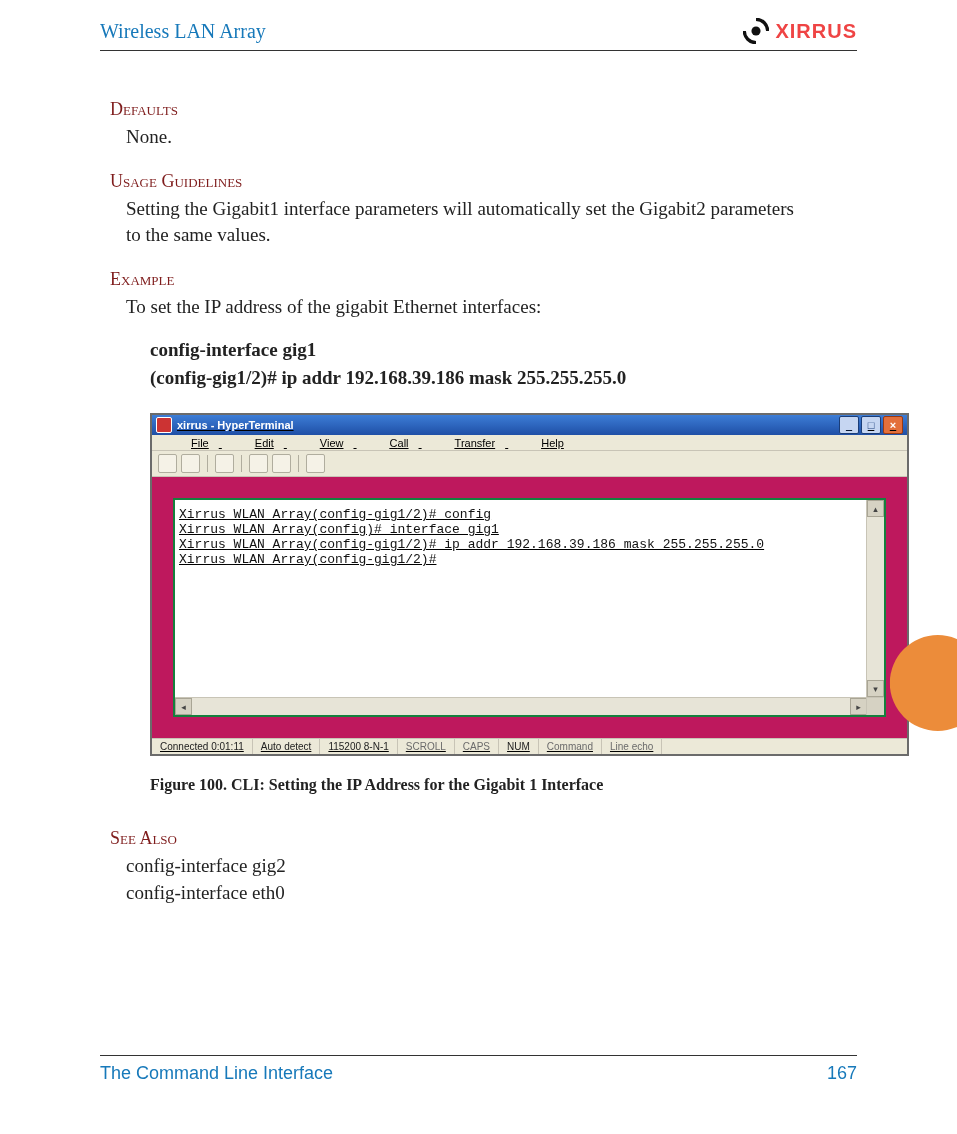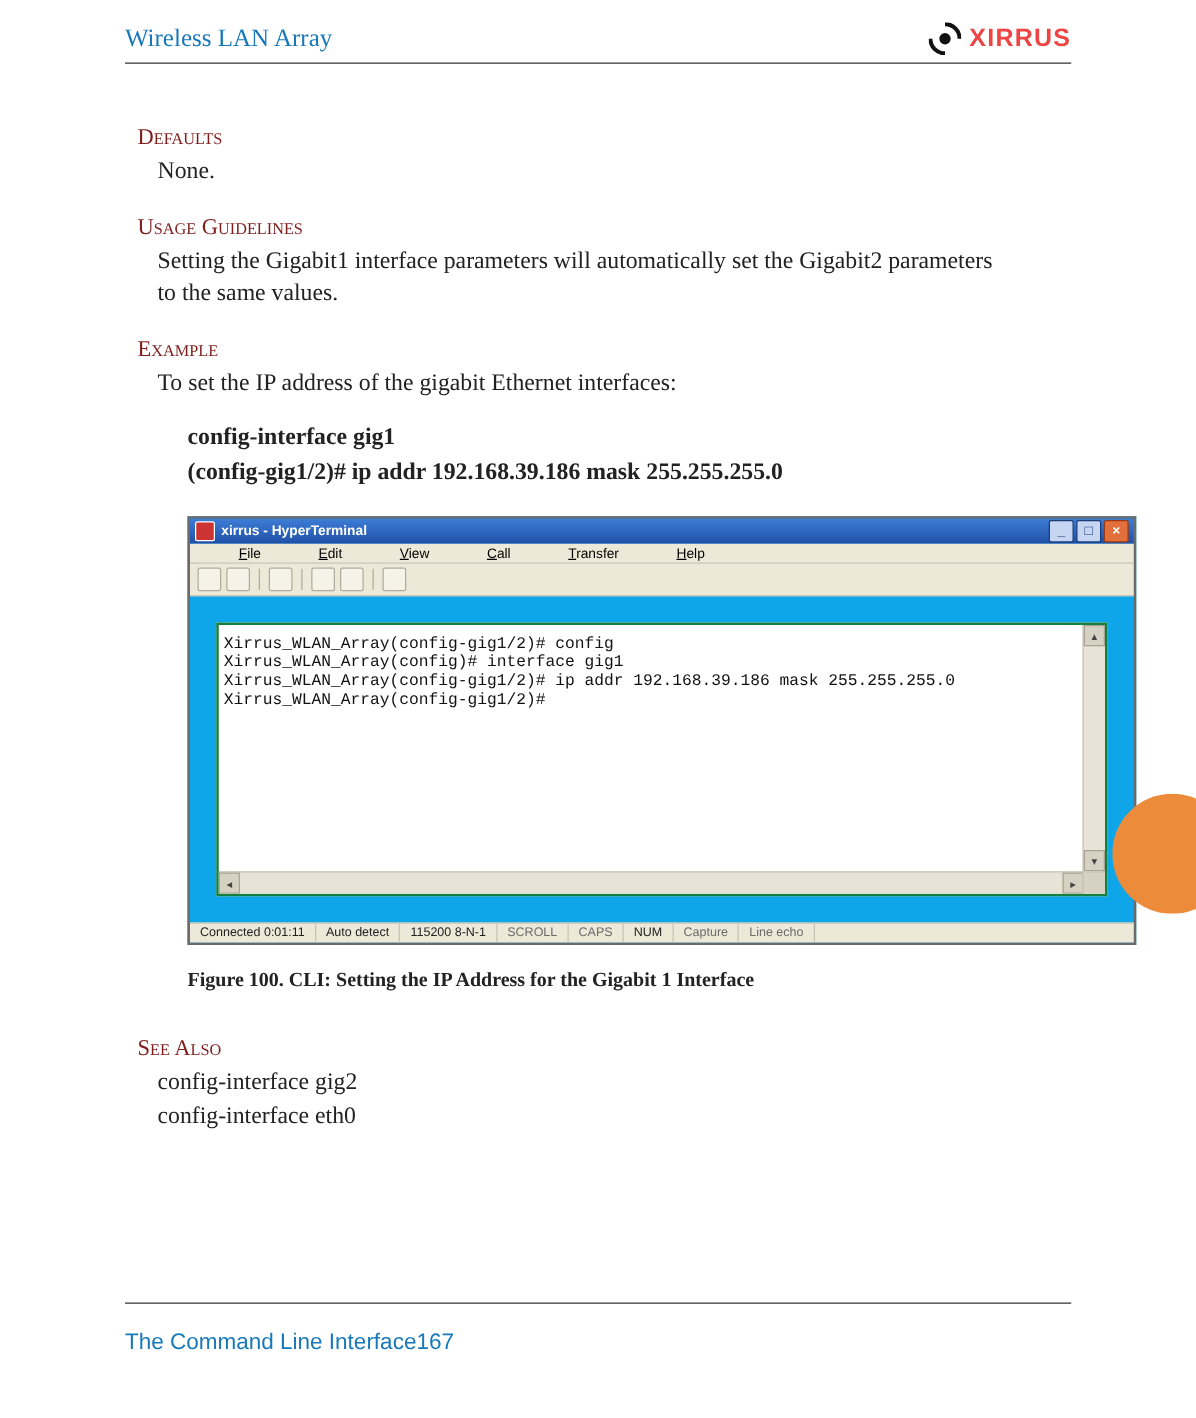--- a/index.html
+++ b/index.html
@@ -69,24 +69,25 @@
     font-size: 19px;
     margin: 16px 0 0 40px;
     line-height: 1.45;
   }
 
   
   .ht-window {
     width: 755px;
     margin: 22px 0 0 40px;
     border: 2px solid #6b6b6b;
-    background: #0ea5e9;
+    background: #be185d;
     font-family: Tahoma, Arial, sans-serif;
     font-size: 11px;
     color: #000;
+    text-decoration: underline;
   }
   .ht-titlebar {
     display: flex;
     align-items: center;
     justify-content: space-between;
     height: 20px;
     background: linear-gradient(to bottom, #3d7dd6, #1f4fa6);
     color: #fff;
     font-weight: bold;
     padding: 0 4px;
@@ -245,22 +246,22 @@
     transform: translateX(30%);
   }
 
   .footer {
     position: absolute;
     left: 100px;
     right: 100px;
     bottom: 50px;
     border-top: 1.5px solid #333;
     display: flex;
-    justify-content: flex-start;
-    padding-top: 20px;
+    justify-content: space-between;
+    padding-top: 7px;
     font-family: Arial, Helvetica, sans-serif;
     font-size: 18px;
     color: #1779ba;
   }
 </style>
 </head>
 <body>
 
 <div class="page">
   <div class="top-head">
@@ -336,21 +337,21 @@
         </div>
         <div class="ht-scroll-corner"></div>
       </div>
       <div class="ht-status">
         <div class="cell dark">Connected 0:01:11</div>
         <div class="cell dark">Auto detect</div>
         <div class="cell dark">115200 8-N-1</div>
         <div class="cell">SCROLL</div>
         <div class="cell">CAPS</div>
         <div class="cell dark">NUM</div>
-        <div class="cell">Capture</div>
+        <div class="cell">Command</div>
         <div class="cell">Line echo</div>
       </div>
     </div>
 
     <div class="figure-caption">Figure 100. CLI: Setting the IP Address for the Gigabit 1 Interface</div>
 
     <div class="smallcaps" style="margin-top:34px">See Also</div>
     <div class="body-p">config-interface gig2</div>
     <div class="body-p" style="margin-top:0">config-interface eth0</div>
   </div>

